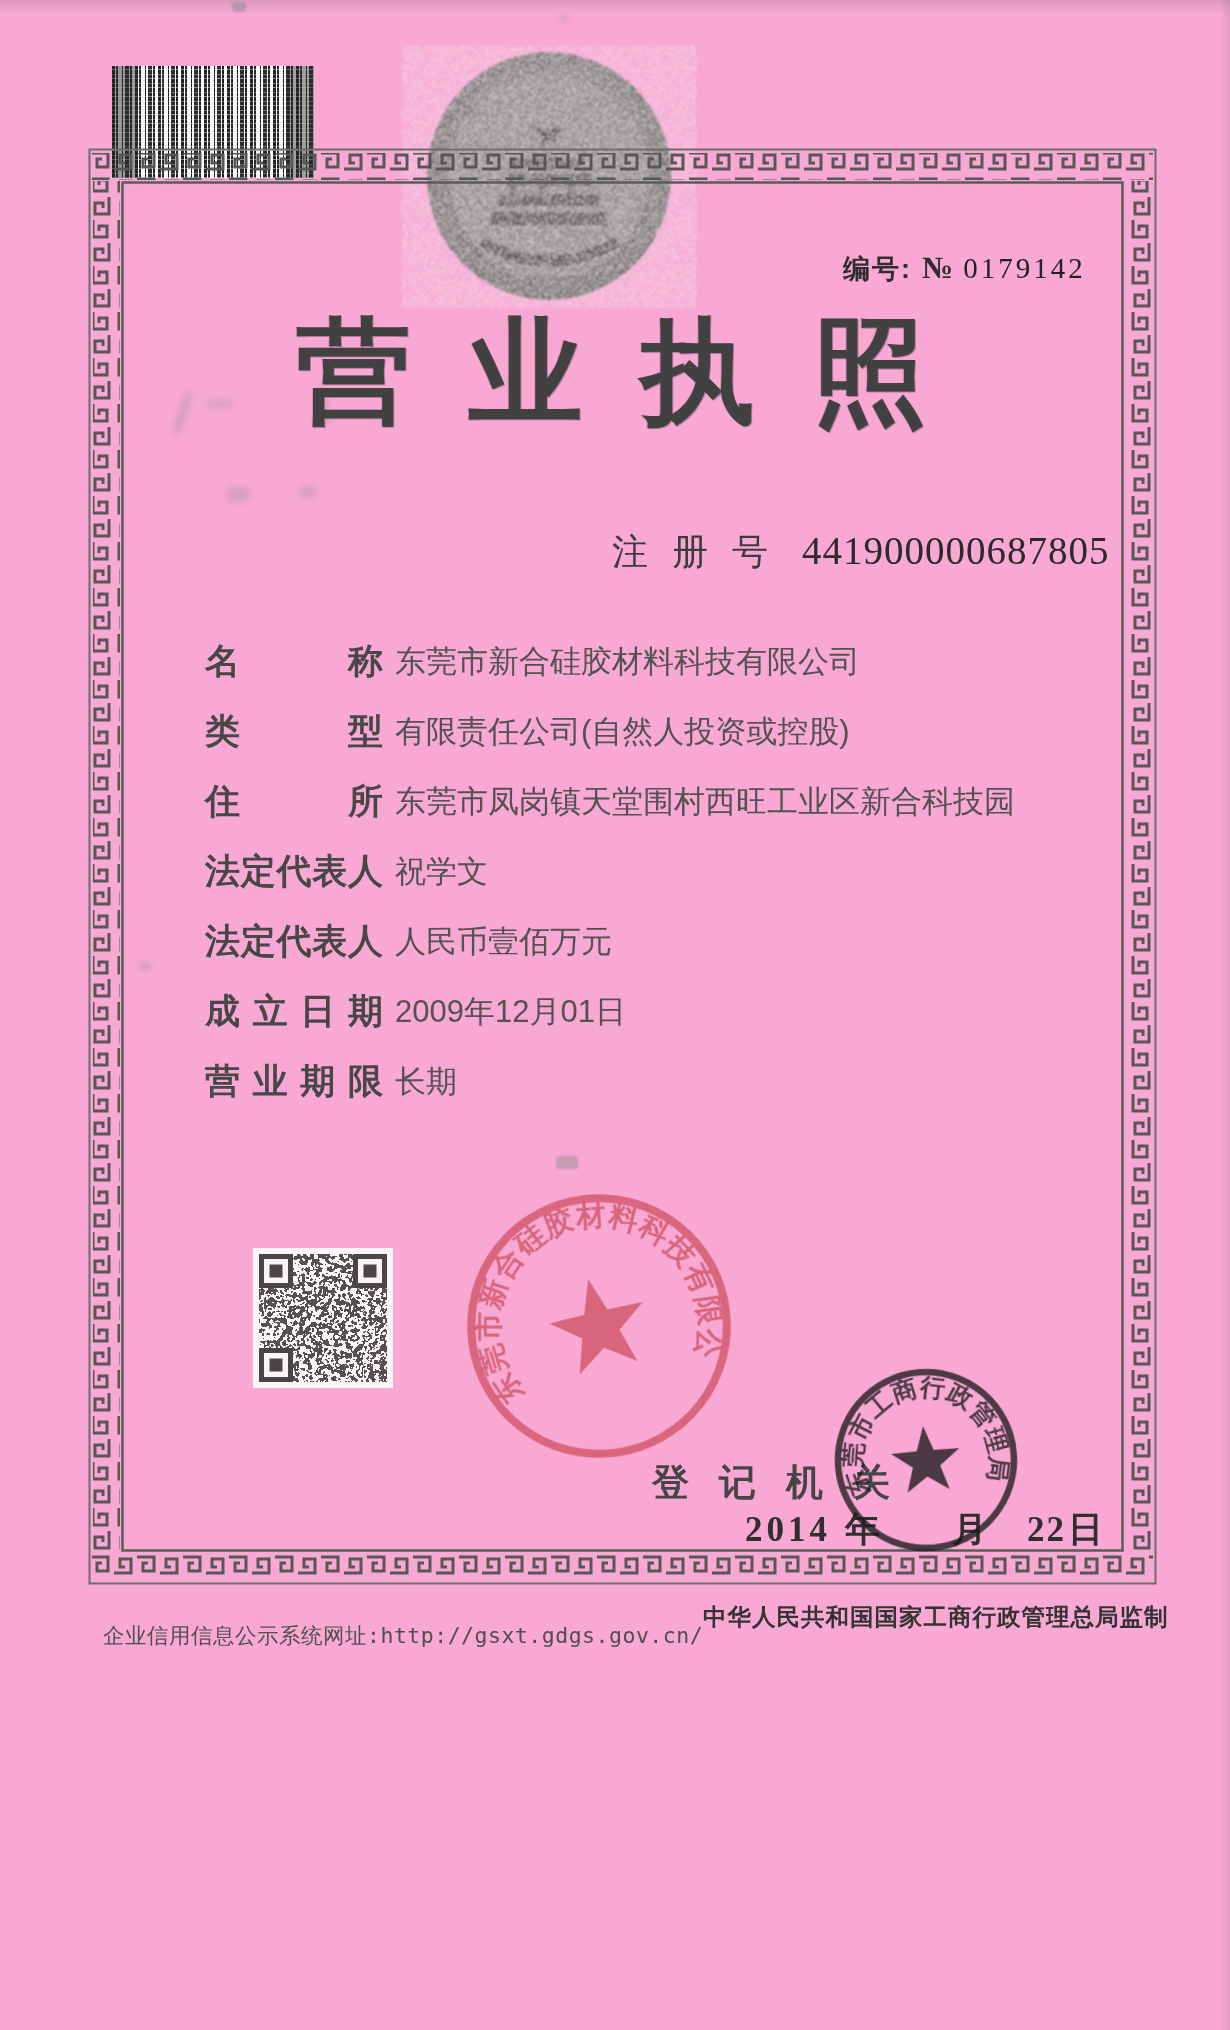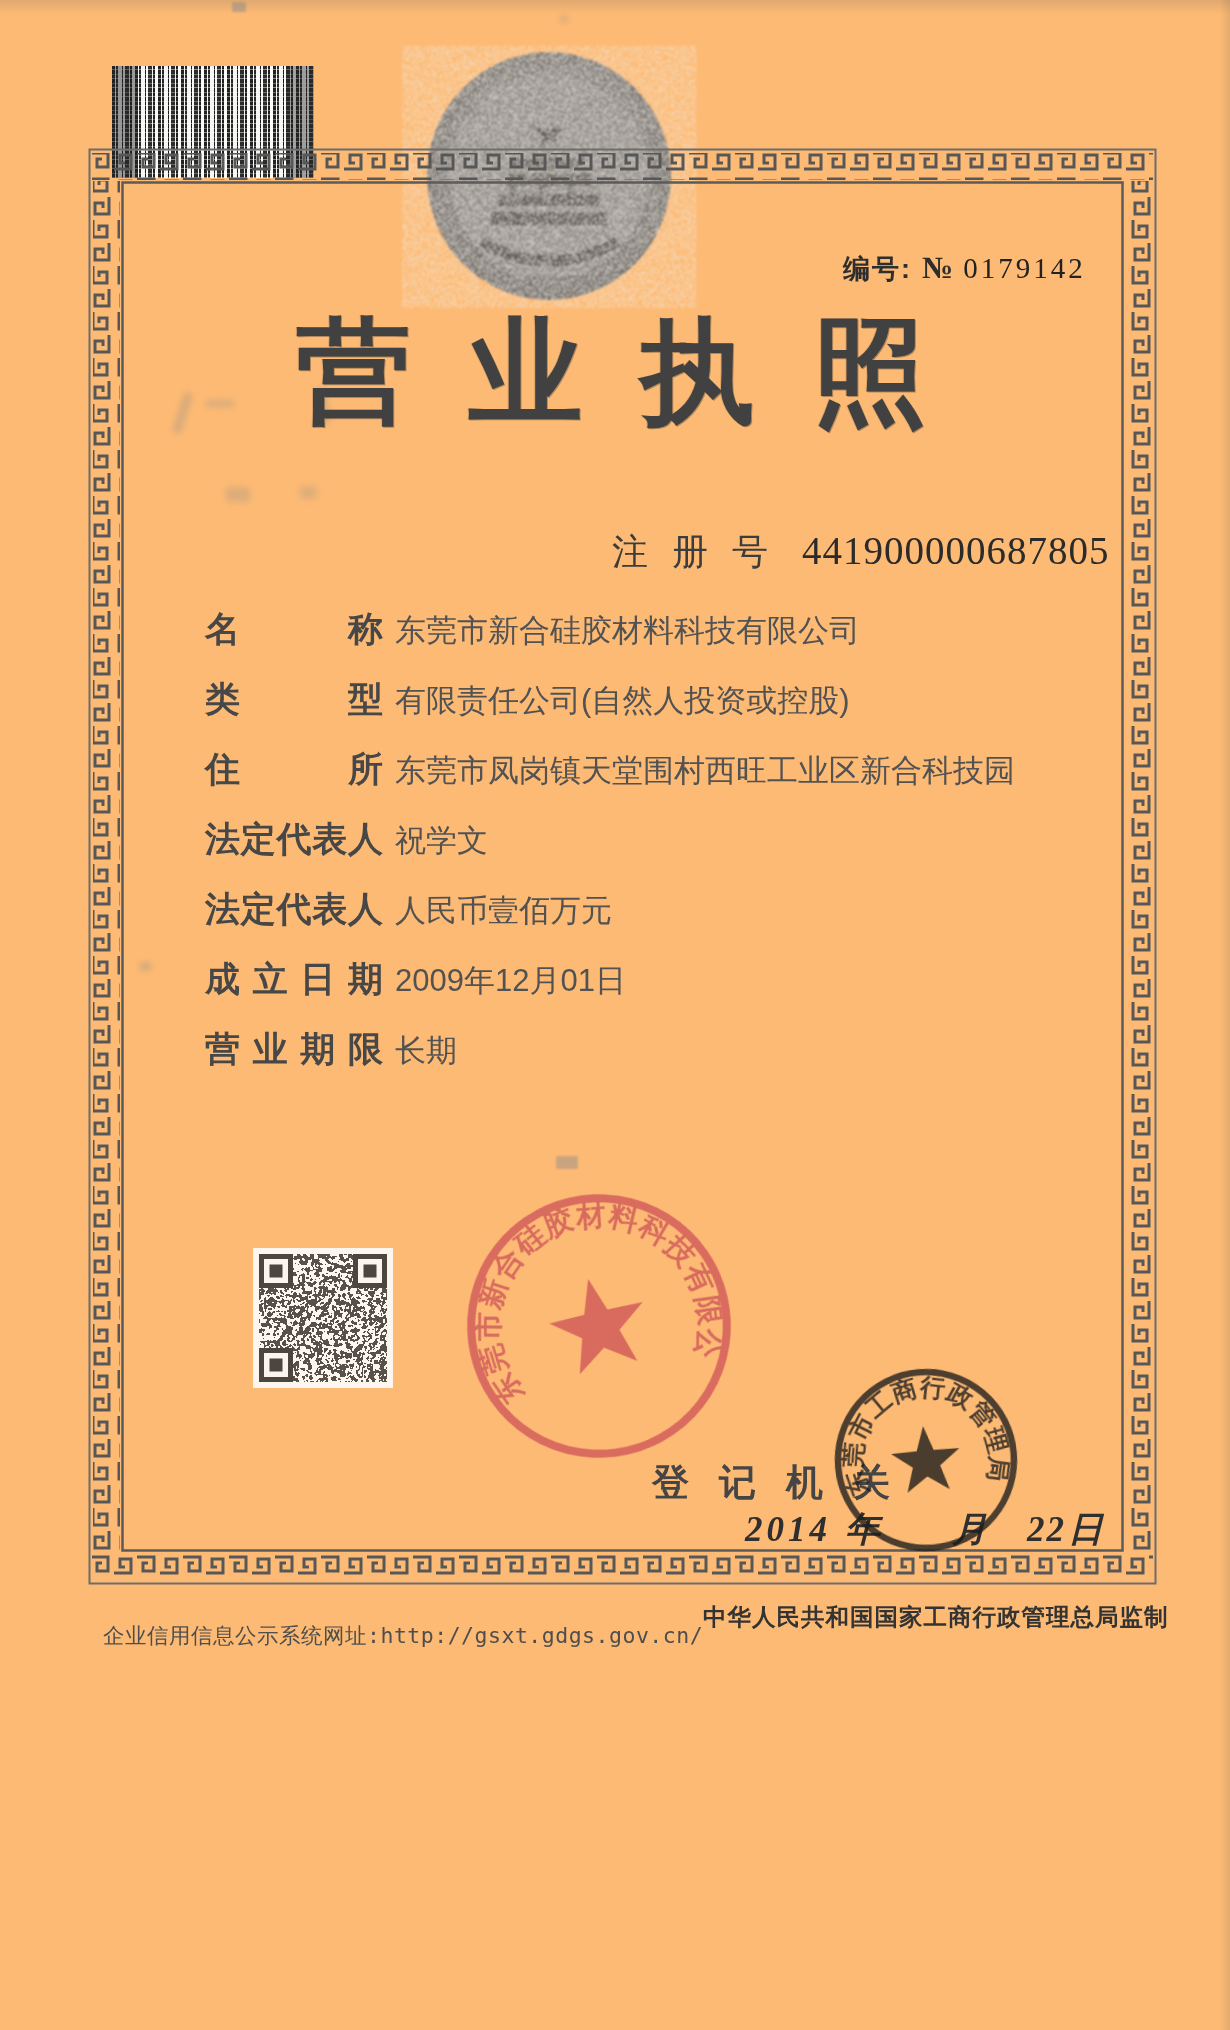--- a/index.html
+++ b/index.html
@@ -1,16 +1,16 @@
 <!DOCTYPE html>
 <html><head>
 <meta charset="utf-8">
 <style>
   html,body{margin:0;padding:0;background:#e8e8e6;}
-  .page{position:relative;width:1230px;height:2030px;margin:0 auto;background:#fdba74;overflow:hidden;
+  .page{position:relative;width:1230px;height:2030px;margin:0 auto;background:#f9a8d4;overflow:hidden;
         font-family:"Liberation Sans",sans-serif;color:#3f3f3f;}
   .edge-top{position:absolute;left:0;top:0;width:100%;height:14px;
         background:linear-gradient(to bottom,rgba(90,90,90,.18),rgba(0,0,0,0));}
   .edge-right{position:absolute;right:0;top:0;width:10px;height:100%;
         background:linear-gradient(to left,rgba(80,80,80,.15),rgba(0,0,0,0));}
   .smudge{position:absolute;background:#8b8b8b;filter:blur(3px);opacity:.32;border-radius:2px;}
 
   .barcode{position:absolute;left:112px;top:66px;width:202px;height:112px;
     background:
       repeating-linear-gradient(0deg, rgba(255,255,255,.45) 0 1px, rgba(0,0,0,0) 1px 4px, rgba(255,255,255,.3) 4px 5px, rgba(0,0,0,0) 5px 9px),
@@ -30,39 +30,39 @@
 
   .title{position:absolute;left:88px;top:296px;width:1069px;margin:0;text-align:center;
          font-size:114px;font-weight:800;letter-spacing:58px;padding-left:36px;box-sizing:border-box;
          color:#414141;text-shadow:1px 1px 0 rgba(40,40,40,.35), -1px 0 0 rgba(60,60,60,.18);}
 
   .regno{position:absolute;left:612px;top:528px;display:flex;align-items:baseline;white-space:nowrap;}
   .regno .rlab{font-size:36px;font-weight:400;color:#3c3c3c;letter-spacing:24px;}
   .regno .rval{font-size:39px;font-family:"Liberation Serif",serif;color:#2b2b2b;letter-spacing:1px;margin-left:10px;}
 
   .fields{position:absolute;left:205px;top:610px;width:840px;}
-  .row{display:flex;align-items:flex-start;height:70px;}
+  .row{display:flex;align-items:flex-end;height:70px;}
   .row.scope{height:auto;}
   .flabel{display:inline-block;width:178px;flex:0 0 178px;font-size:35px;font-weight:600;color:#474747;
           text-align:justify;text-align-last:justify;letter-spacing:0;line-height:1.1;}
   .fvalue{font-size:31px;color:#525252;margin-left:12px;padding-top:3px;line-height:1.15;white-space:nowrap;}
   .row.scope .fvalue{font-size:26.5px;line-height:36px;width:632px;white-space:normal;text-align:justify;
           font-weight:600;color:#4c4c4c;}
 
   .qr{position:absolute;left:253px;top:1248px;width:140px;height:140px;filter:blur(.4px);opacity:.92;}
 
   .seal-red{position:absolute;left:443px;top:1170px;width:312px;height:312px;
             transform:rotate(-13deg);filter:blur(.5px);opacity:.85;}
   .seal-black{position:absolute;left:824px;top:1358px;width:205px;height:205px;
             transform:rotate(-5deg);filter:blur(.4px);opacity:.88;z-index:4;}
 
   .registrar{position:absolute;left:616px;top:1458px;font-size:37px;font-weight:600;color:#454545;
              letter-spacing:30px;white-space:nowrap;margin-left:36px;}
   .dateline{position:absolute;left:745px;top:1506px;display:flex;align-items:baseline;color:#2f2f2f;
-            font-size:35px;font-weight:600;white-space:nowrap;z-index:2;font-style:italic;}
+            font-size:35px;font-weight:600;white-space:nowrap;z-index:2;}
   .dateline .dyear{font-family:"Liberation Serif",serif;letter-spacing:4px;font-weight:700;}
   .dateline .u1{margin-left:14px;}
   .dateline .u2{margin-left:72px;}
   .dateline .dday{margin-left:40px;font-family:"Liberation Serif",serif;font-weight:700;letter-spacing:2px;}
   .dateline .u3{margin-left:2px;}
 
   .footer-left{position:absolute;left:103px;top:1600px;font-size:21.5px;color:#4e4e4e;
                font-family:"DejaVu Sans Mono",monospace;letter-spacing:.5px;margin-top:21px;}
   .footer-right{position:absolute;left:694px;top:1601px;font-size:23.5px;font-weight:600;color:#333;
                letter-spacing:1px;margin-left:9px;}

